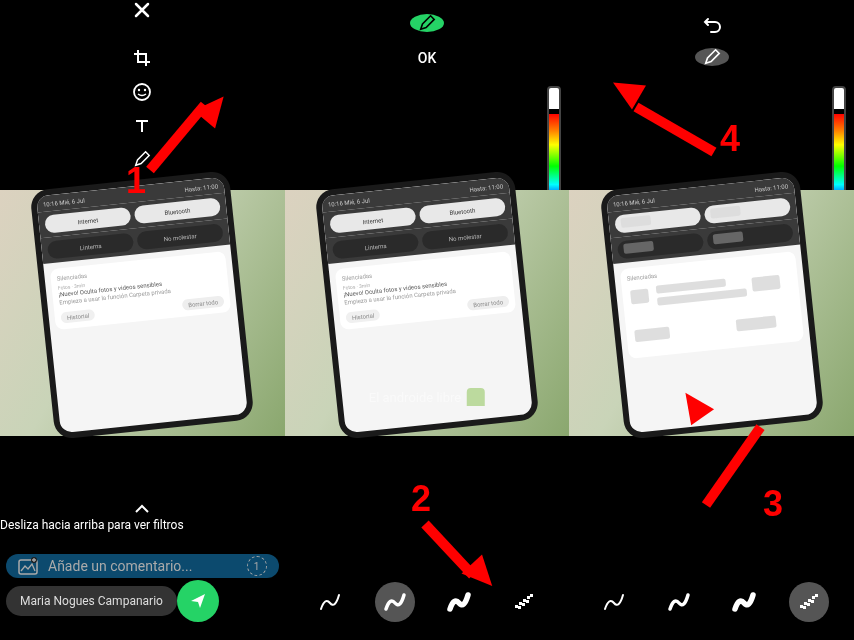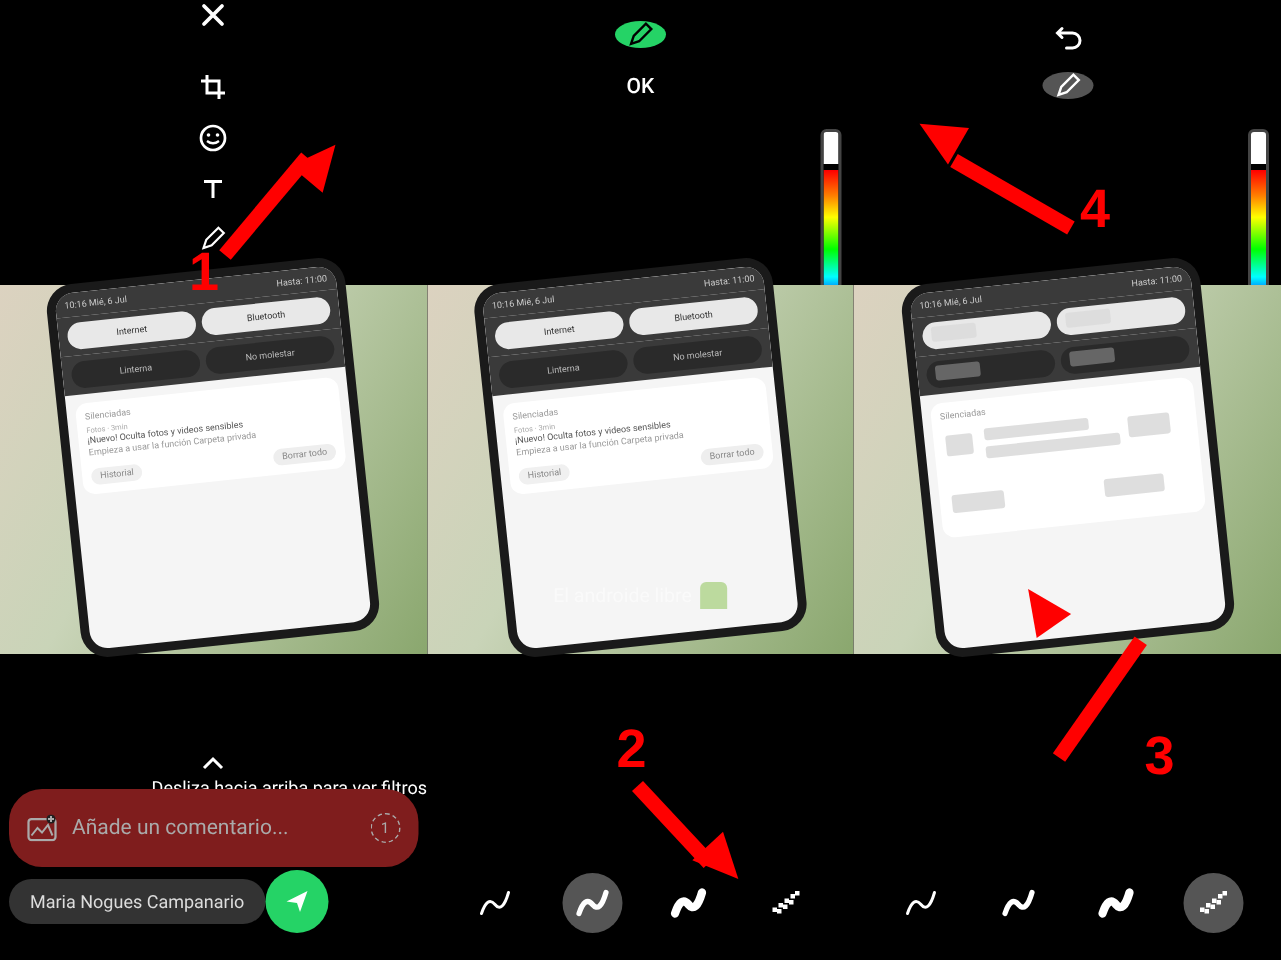--- a/index.html
+++ b/index.html
@@ -32,24 +32,24 @@
   .card-text { font-size: 6px; color: #555; line-height: 1.3; }
   .card-btns { display: flex; justify-content: space-between; margin-top: 6px; }
   .card-btn { font-size: 6px; color: #888; padding: 2px 6px; background: #f0f0f0; border-radius: 8px; }
   .card-btn.pri { background: #eee; }
   .redact { position: absolute; background: rgba(220,220,220,0.95); border-radius: 2px; }
 
   .color-strip { position: absolute; top: 86px; right: 8px; width: 14px; height: 146px; border: 2px solid #444; border-radius: 4px; background: linear-gradient(to bottom, #fff 0%, #fff 15%, #000 15%, #000 18%, #ff0000 18%, #ff8000 30%, #ffff00 40%, #00ff00 55%, #00ffff 68%, #0000ff 80%, #8000ff 90%, #ff00ff 100%); }
   .arrow-line { position: absolute; background: #ff0000; transform-origin: left center; height: 10px; }
   .num-label { position: absolute; color: #ff0000; font-size: 36px; font-weight: bold; font-family: Arial; }
 
-  .swipe-hint { position: absolute; bottom: 108px; left: 0; right: 0; text-align: right; color: #fff; font-size: 12px; }
+  .swipe-hint { position: absolute; bottom: 108px; left: 0; right: 0; text-align: left; color: #fff; font-size: 12px; }
   .swipe-hint .chev { display: block; margin-bottom: 4px; }
 
-  .comment-bar { position: absolute; bottom: 62px; left: 6px; right: 6px; height: 52px; background: #7f1d1d; border-radius: 22px; display: flex; align-items: center; padding: 0 12px; gap: 10px; color: #aaa; }
+  .comment-bar { position: absolute; bottom: 62px; left: 6px; right: 6px; height: 24px; background: #0c4a6e; border-radius: 22px; display: flex; align-items: center; padding: 0 12px; gap: 10px; color: #aaa; }
   .comment-input { flex: 1; font-size: 14px; color: #aaa; }
   .timer-icon { width: 20px; height: 20px; border: 1.5px dashed #aaa; border-radius: 50%; display: flex; align-items: center; justify-content: center; font-size: 10px; }
 
   .recipient-row { position: absolute; bottom: 18px; left: 6px; right: 6px; display: flex; align-items: center; justify-content: flex-start; }
   .recipient-chip { background: #333; color: #ddd; font-size: 12px; padding: 8px 14px; border-radius: 16px; }
   .send-btn { width: 42px; height: 42px; border-radius: 50%; background: #25D366; display: flex; align-items: center; justify-content: center; }
 
   .brush-row { position: absolute; bottom: 18px; left: 0; right: 0; display: flex; justify-content: space-evenly; align-items: center; }
   .brush { width: 40px; height: 40px; display: flex; align-items: center; justify-content: center; border-radius: 50%; }
   .brush.selected { background: #555; }

